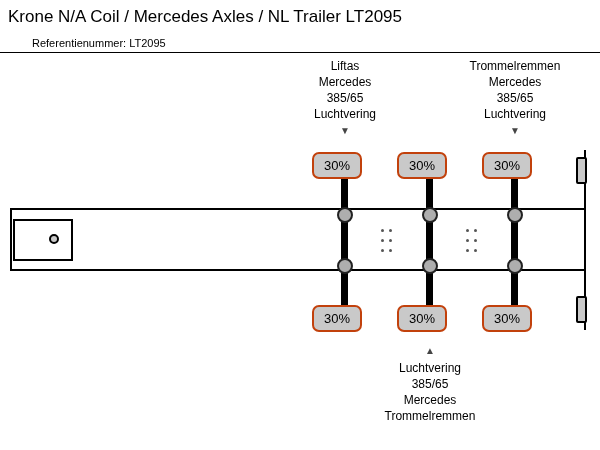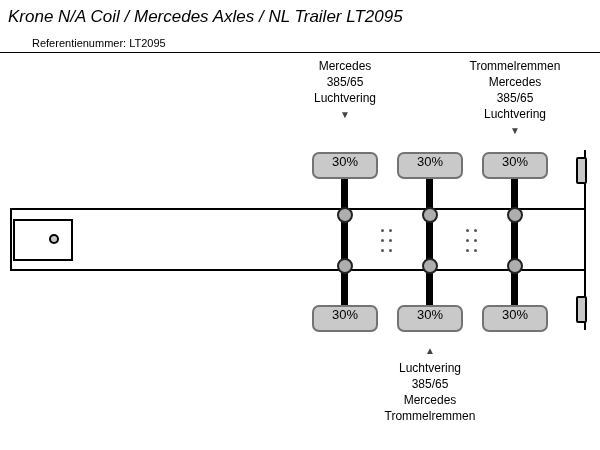--- a/index.html
+++ b/index.html
@@ -6,42 +6,42 @@
   html,body { width:600px; height:450px; }
   body {
     position:relative;
     background:#ffffff;
     color:#000000;
     font-family:"Liberation Sans", sans-serif;
     overflow:hidden;
   }
 
   
-  .title { position:absolute; left:8px; top:7px; font-size:17px;font-style:italic; }
+  .title { position:absolute; left:8px; top:7px; font-size:17px; }
   .reference { position:absolute; left:8px; top:37px; font-size:11px;padding-left:24px; }
   .divider { position:absolute; left:0; top:52px; width:600px; height:1px; background:#000; }
 
   
   .anno { position:absolute; text-align:center; font-size:12px; line-height:16px; }
   .anno .arrow { font-size:10px; color:#444; margin-top:3px; line-height:12px; }
   .anno-bottom .arrow { margin-top:0; margin-bottom:3px; }
 
   
   .frame-line { position:absolute; background:#000; }
 
   .kingpin-plate { position:absolute; left:13px; top:219px; width:60px; height:42px; border:2px solid #000; background:#fff; }
   .kingpin-circle { position:absolute; left:49px; top:234px; width:10px; height:10px; border:2px solid #000; border-radius:50%; background:#c9c9c9; }
 
   .dot { position:absolute; width:3px; height:3px; border-radius:50%; background:#555; }
 
   
   .tire {
-    position:absolute; width:66px; height:27px;
-    background:#c9c9c9; border:2px solid #737373; border-radius:7px;
-    display:flex; justify-content:center;
+    position:absolute; width:50px; height:27px;
+    background:#c9c9c9; border:2px solid #c2410c; border-radius:7px;
+    display:flex; align-items:center; justify-content:center;
     font-size:13px;
   }
   .shaft { position:absolute; width:7px; background:#000; top:178px; height:130px; }
   .bellow { position:absolute; width:16px; height:16px; border-radius:50%; background:#aeaeae; border:2px solid #222; }
 
   
   .rear-bar { position:absolute; left:584px; top:150px; width:2px; height:180px; background:#000; }
   .rear-light { position:absolute; left:576px; width:11px; height:27px; border:2px solid #000; border-radius:2px; background:#c9c9c9; }
 </style>
 </head>
@@ -49,20 +49,21 @@
 
 <div>
   <div class="title">Krone N/A Coil / Mercedes Axles / NL Trailer LT2095</div>
   <div class="reference">Referentienummer: LT2095</div>
   <div class="divider"></div>
 </div>
 
 <div>
 
   <div class="anno" style="left:285px; top:58px; width:120px;">
+    <div>Liftas</div>
     <div>Mercedes</div>
     <div>385/65</div>
     <div>Luchtvering</div>
     <div class="arrow">▼</div>
   </div>
 
   <div class="anno" style="left:455px; top:58px; width:120px;">
     <div>Trommelremmen</div>
     <div>Mercedes</div>
     <div>385/65</div>

